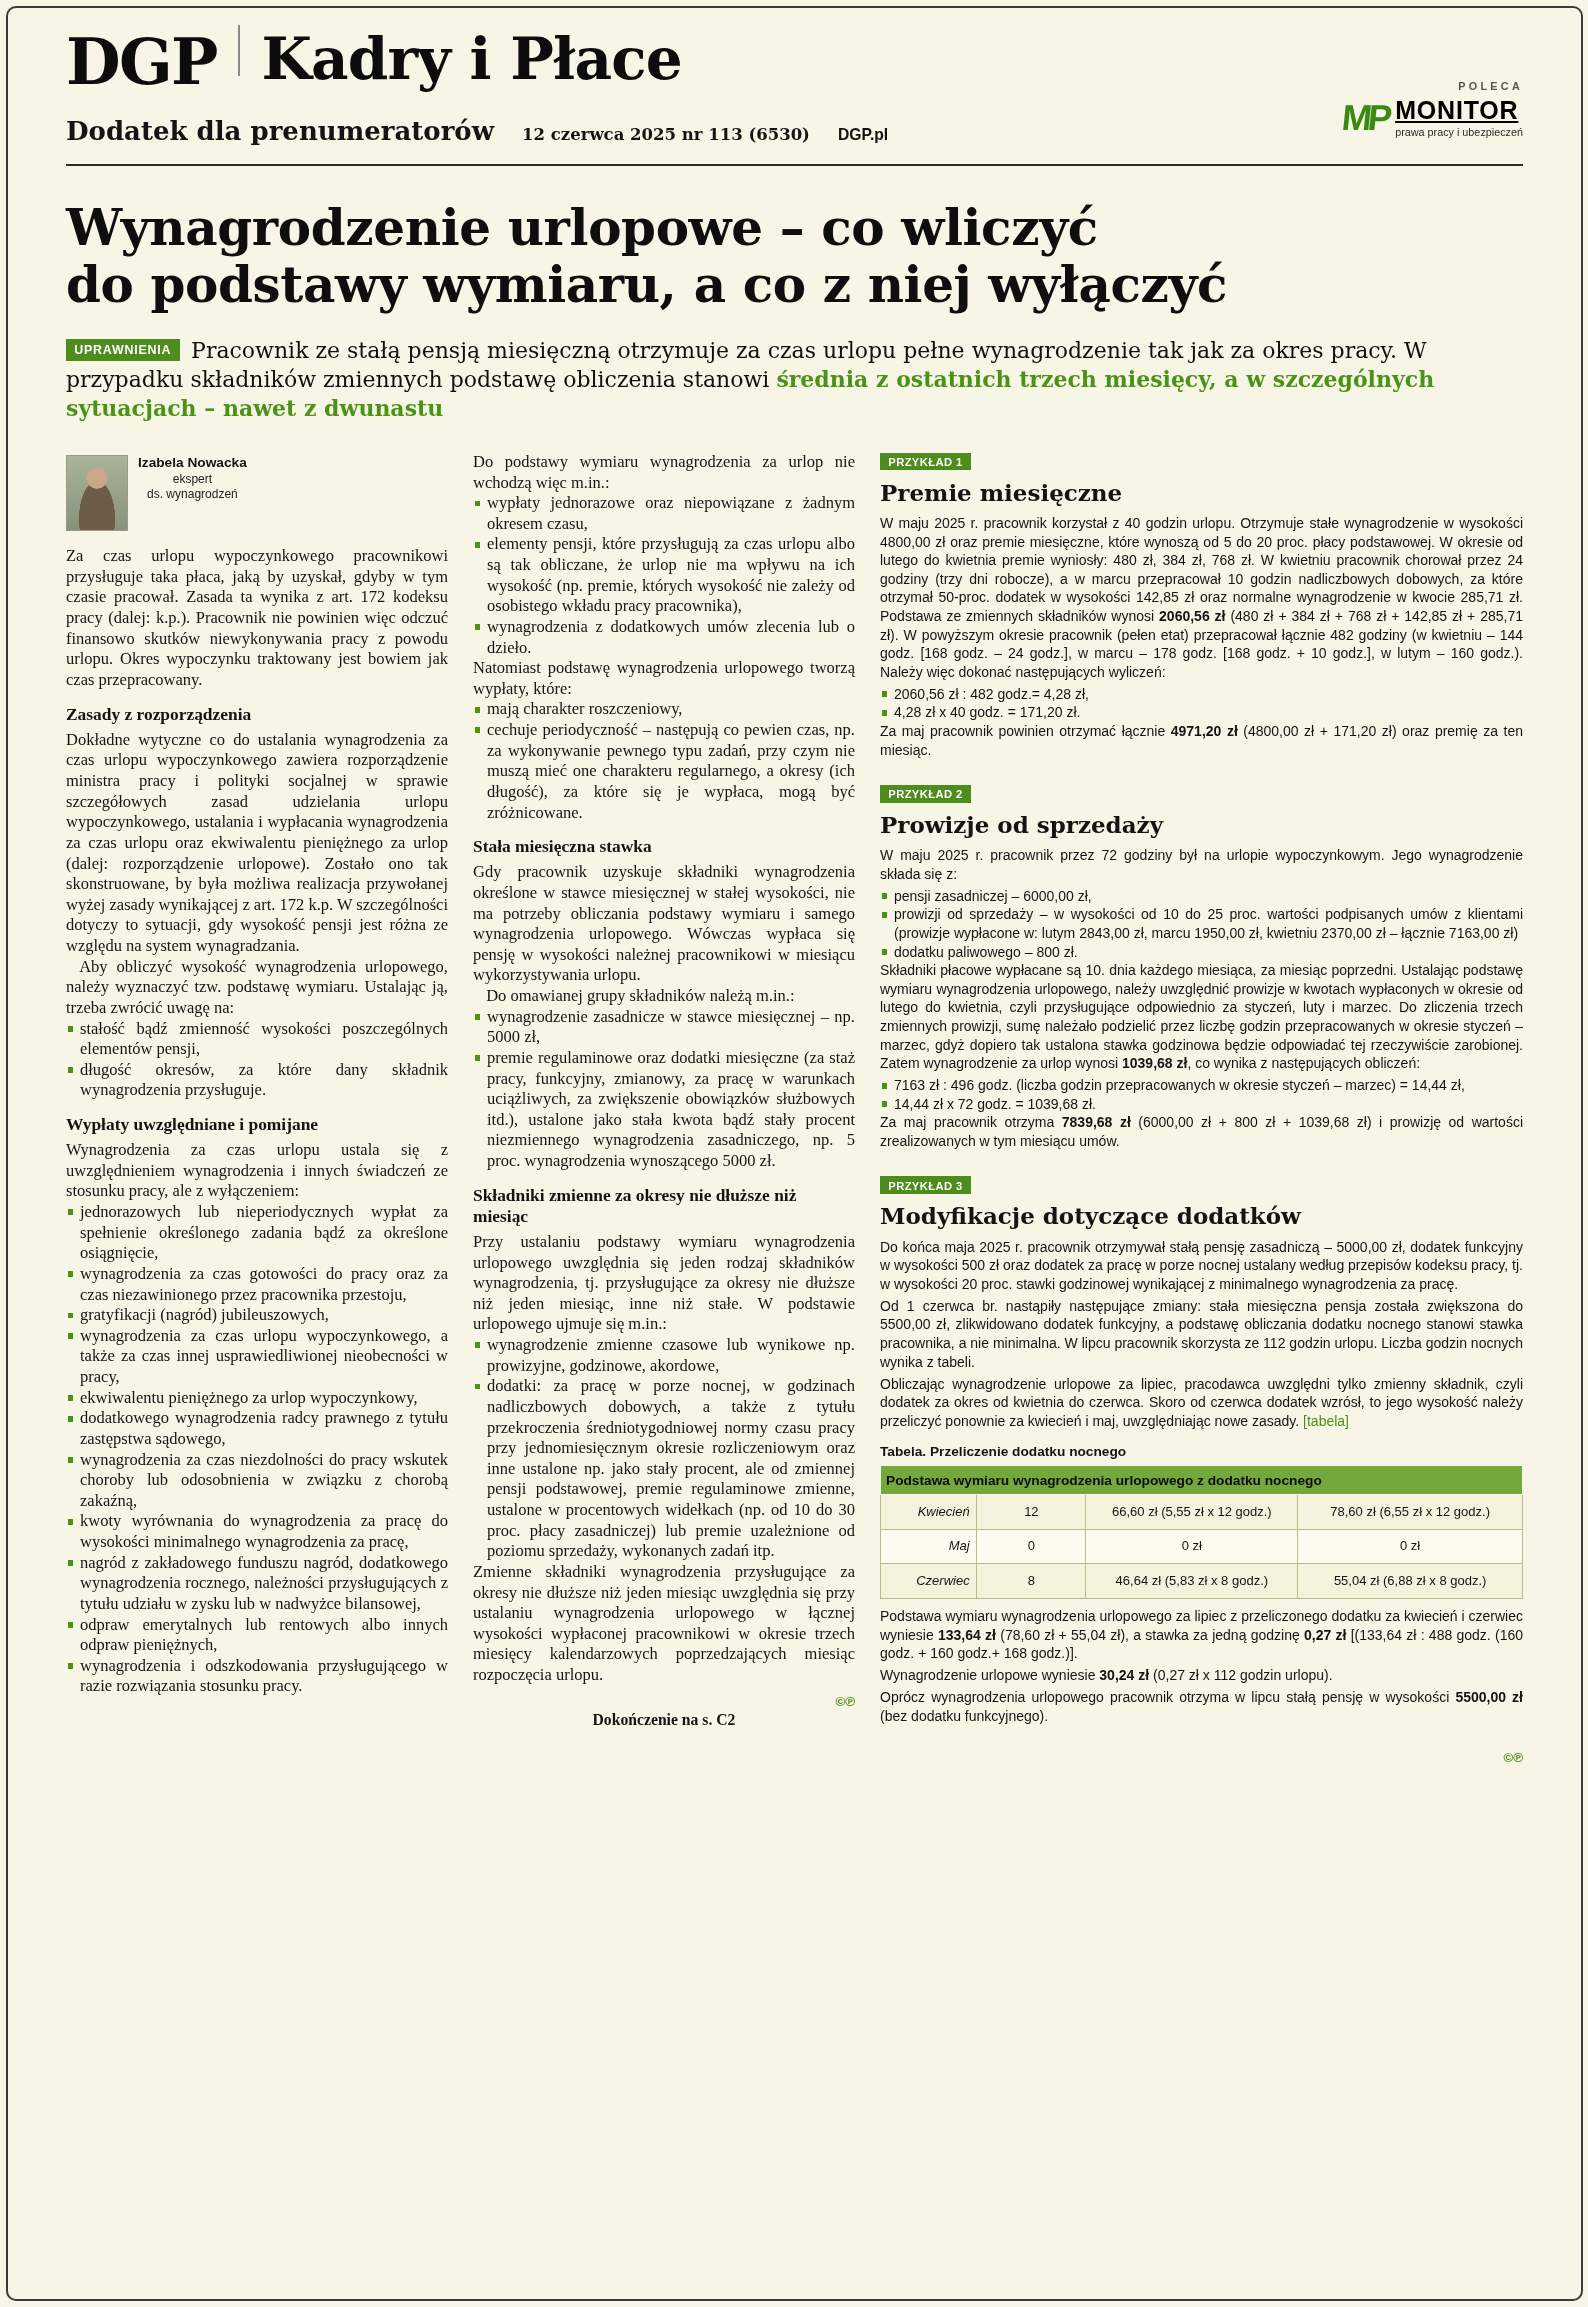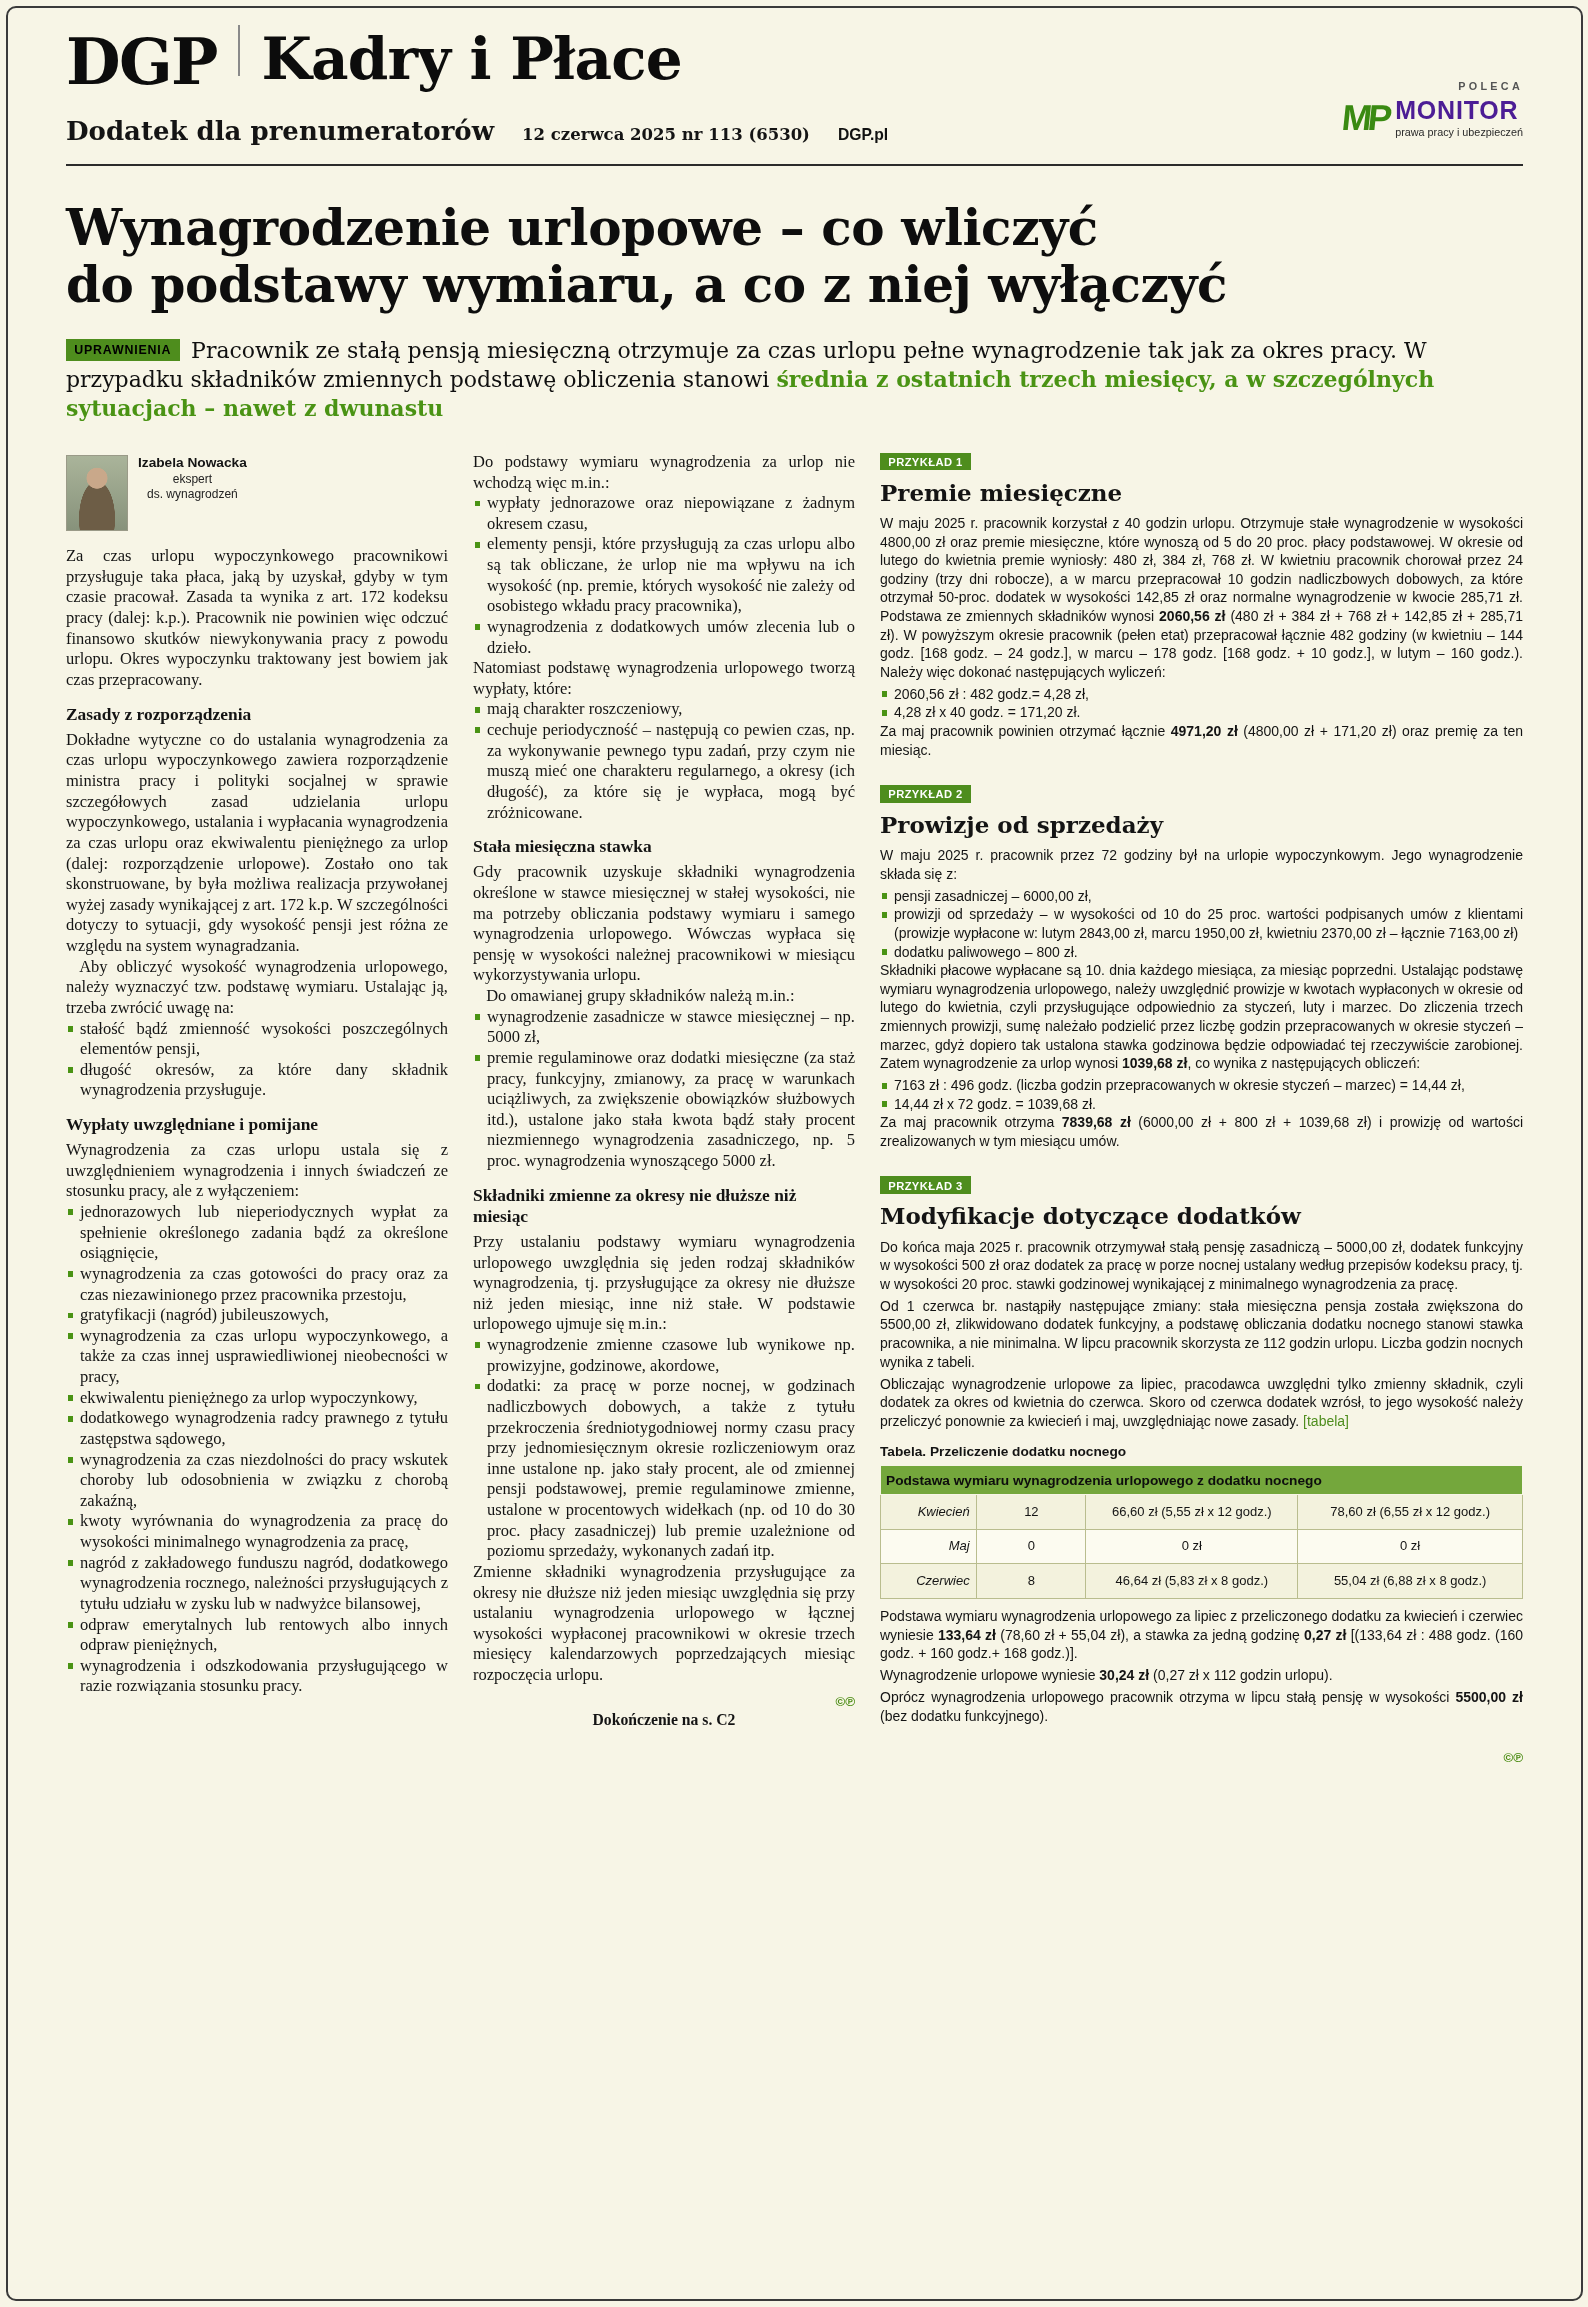--- a/index.html
+++ b/index.html
@@ -16,28 +16,28 @@
   .logo-sub{font:800 58px "DejaVu Serif",serif;letter-spacing:-0.8px;color:#0c0c0c;}
   .edition-row{margin-top:16.5px;display:flex;align-items:baseline;gap:28px;}
   .edition{font:800 26px "DejaVu Serif",serif;}
   .date{font:700 16.5px "DejaVu Serif",serif;}
   .site{font:700 15.7px "Liberation Sans",sans-serif;color:#111;text-decoration:none;}
   .mast-right{text-align:right;margin-top:55px;}
   .poleca{font:600 10.8px "Liberation Sans",sans-serif;letter-spacing:3.3px;color:#555;margin-bottom:5px;}
   .monitor-logo{display:flex;align-items:center;gap:7.4px;justify-content:flex-end;}
   .mp{font:900 36px "Liberation Sans",sans-serif;color:#3a8a12;letter-spacing:-4.1px;transform:skewX(-6deg);}
   .mon-text{display:flex;flex-direction:column;align-items:flex-start;text-align:left;}
-  .mon-name{font:800 25px "Liberation Sans",sans-serif;color:#4c1d95;letter-spacing:0.8px;line-height:1;}
+  .mon-name{font:800 25px "Liberation Sans",sans-serif;color:#000000;letter-spacing:0.8px;line-height:1;text-decoration:underline;}
   .mon-tag{font:400 10.8px "Liberation Sans",sans-serif;color:#2a2a2a;margin-top:2.5px;}
   .head-rule{border:none;border-top:2.5px solid #2b2b2b;margin:18px 66px 0;}
 
   
   h1{margin:33px 66px 0;font:700 50px/1.14 "DejaVu Serif",serif;letter-spacing:-0.4px;color:#0e0e0e;}
   .lead{margin:23px 66px 0;font:500 22px/1.34 "DejaVu Serif",serif;color:#101010;}
-  .lead-tag{display:inline-block;background:#4e8d1d;color:#000000;font:700 12.4px "Liberation Sans",sans-serif;
+  .lead-tag{display:inline-block;background:#4e8d1d;color:#ffffff;font:700 12.4px "Liberation Sans",sans-serif;
             letter-spacing:0.8px;padding:4.1px 8.3px 3.3px;margin-right:11.6px;vertical-align:3.3px;}
   .lead-green{color:#4a9314;font-weight:700;}
 
   
   .columns{display:grid;grid-template-columns:382px 382px 1fr;column-gap:25px;margin:28px 66px 0;}
   .col{font:400 16.5px/1.25 "Liberation Serif",serif;text-align:justify;hyphens:auto;}
   .col p{margin:0;}
   .col .blocks p + p{ text-indent:13.2px; }
   .col h3{font:700 17.4px "Liberation Serif",serif;margin:13.2px 0 5px;text-align:left;}
   .col ul{margin:0;padding:0;list-style:none;}

